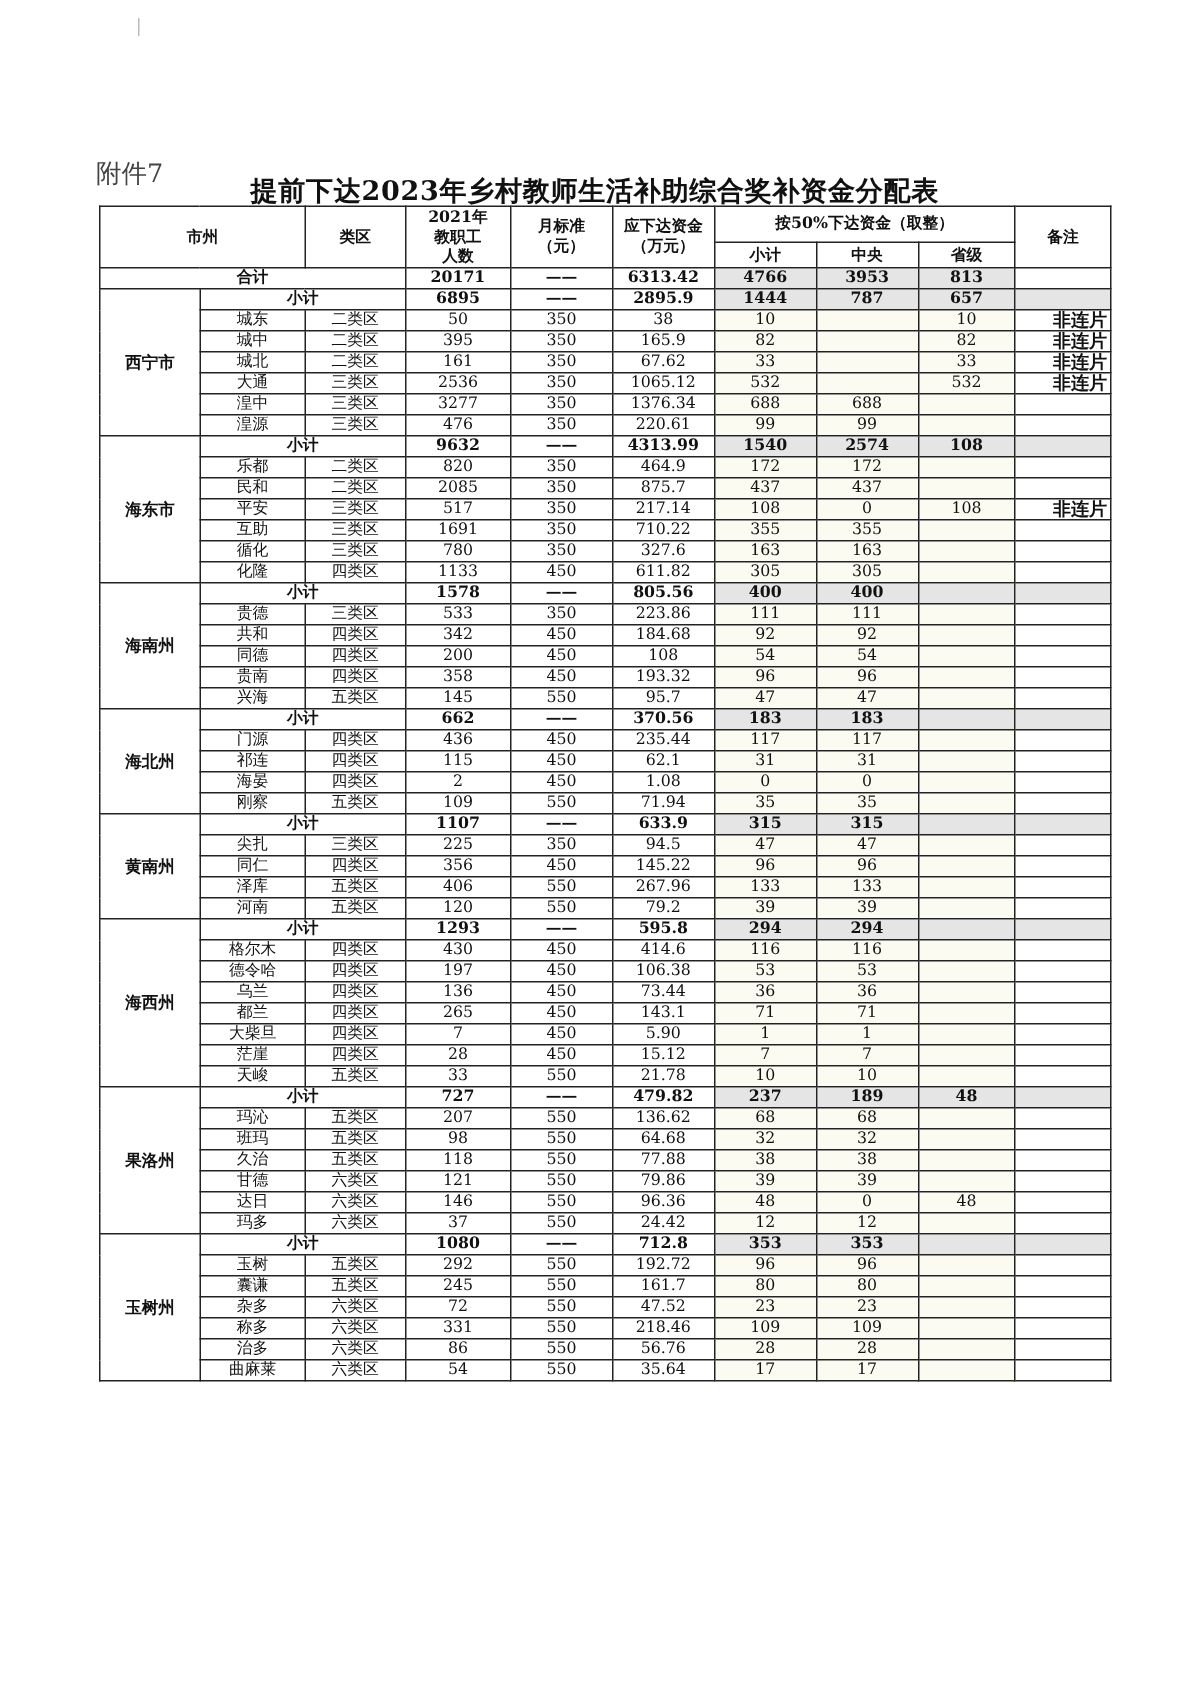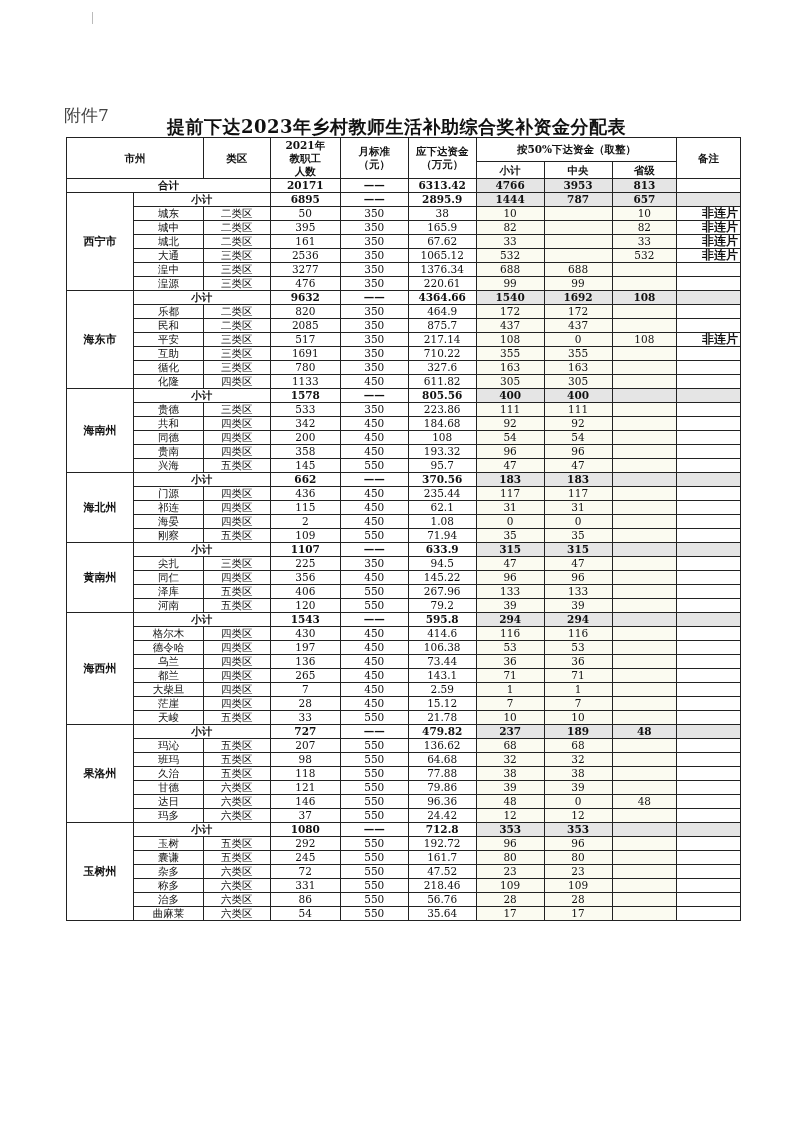--- a/index.html
+++ b/index.html
@@ -150,23 +150,23 @@
         <td class="tint">99</td>
         <td class="tint">99</td>
         <td class="tint"></td>
         <td class="note" style="text-align:right;padding-right:2px"></td>
       </tr>
       <tr class="sub">
         <td rowspan="7" class="city">海东市</td>
         <td colspan="2">小计</td>
         <td>9632</td>
         <td>——</td>
-        <td>4364.66</td>
+        <td>4313.99</td>
         <td class="tinted">1540</td>
-        <td class="tinted">1692</td>
+        <td class="tinted">2574</td>
         <td class="tinted">108</td>
         <td class="tinted"></td>
       </tr>
       <tr>
         <td>乐都</td>
         <td>二类区</td>
         <td>820</td>
         <td>350</td>
         <td>464.9</td>
         <td class="tint">172</td>
@@ -401,21 +401,21 @@
         <td>550</td>
         <td>79.2</td>
         <td class="tint">39</td>
         <td class="tint">39</td>
         <td class="tint"></td>
         <td class="note" style="text-align:right;padding-right:2px"></td>
       </tr>
       <tr class="sub">
         <td rowspan="8" class="city">海西州</td>
         <td colspan="2">小计</td>
-        <td>1543</td>
+        <td>1293</td>
         <td>——</td>
         <td>595.8</td>
         <td class="tinted">294</td>
         <td class="tinted">294</td>
         <td class="tinted"></td>
         <td class="tinted"></td>
       </tr>
       <tr>
         <td>格尔木</td>
         <td>四类区</td>
@@ -458,21 +458,21 @@
         <td class="tint">71</td>
         <td class="tint">71</td>
         <td class="tint"></td>
         <td class="note" style="text-align:right;padding-right:2px"></td>
       </tr>
       <tr>
         <td>大柴旦</td>
         <td>四类区</td>
         <td>7</td>
         <td>450</td>
-        <td>2.59</td>
+        <td>5.90</td>
         <td class="tint">1</td>
         <td class="tint">1</td>
         <td class="tint"></td>
         <td class="note" style="text-align:right;padding-right:2px"></td>
       </tr>
       <tr>
         <td>茫崖</td>
         <td>四类区</td>
         <td>28</td>
         <td>450</td>

